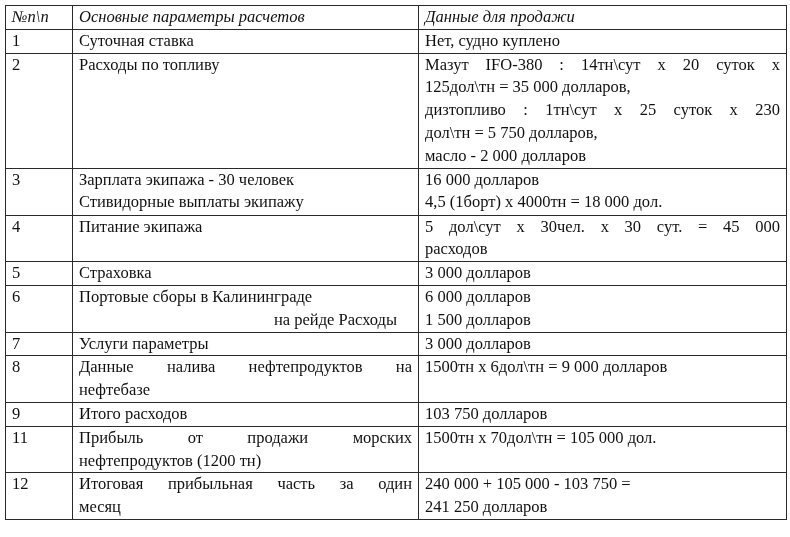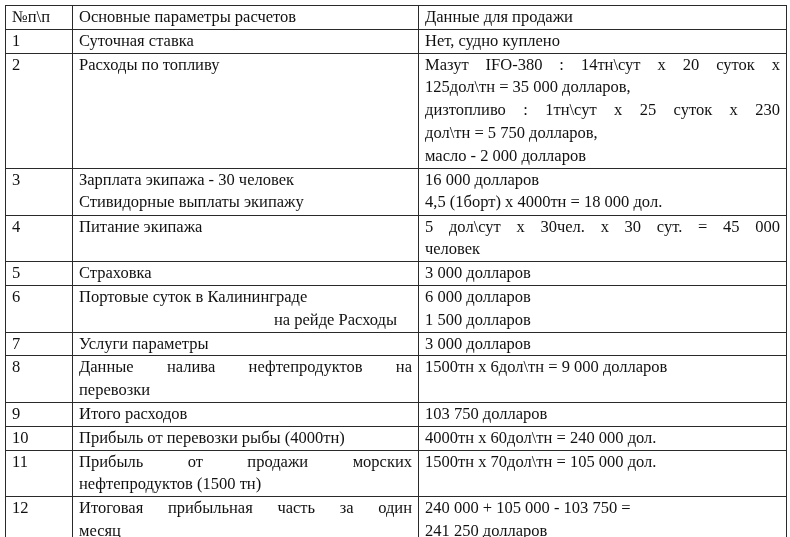--- a/index.html
+++ b/index.html
@@ -7,21 +7,21 @@
          font-family: "Liberation Serif", "DejaVu Serif", serif; color: #111; }
   table.calc {
     position: absolute; left: 5px; top: 5px;
     width: 781px; border-collapse: collapse; table-layout: fixed;
     font-size: 16.5px; line-height: 22.8px;
   }
   table.calc td, table.calc th {
     border: 1.5px solid #2a2a2a; padding: 0 6px 0 6px; vertical-align: top;
     font-weight: normal; text-align: left;
   }
-  table.calc th { padding-top: 0; }
+  table.calc th { padding-top: 0; font-style: italic; }
   col.c1 { width: 67px; }
   col.c2 { width: 346px; }
   col.c3 { width: 368px; }
   th.h-num { padding-left: 3px; }
   th.h-param { padding-left: 18px; }
   th.h-data { text-align: center; }
   td.num { padding-left: 4px; }
   td.param { padding-left: 6px; font-family: Liberation Serif, serif; }
   .justall { text-align: justify; text-align-last: justify; }
   .line { display: block; }
@@ -89,38 +89,38 @@
       </td>
     </tr>
 
     <tr class="r4">
       <td class="num">4</td>
       <td class="param">
         <span class="line">Питание экипажа</span>
       </td>
       <td>
         <span class="line justall">5 дол\сут х 30чел. х 30 сут. = 45 000</span>
-        <span class="line">человек</span>
+        <span class="line">расходов</span>
       </td>
     </tr>
 
     <tr class="r5">
       <td class="num">5</td>
       <td class="param">
         <span class="line">Страховка</span>
       </td>
       <td>
         <span class="line">3 000 долларов</span>
       </td>
     </tr>
 
     <tr class="r6">
       <td class="num">6</td>
       <td class="param">
-        <span class="line">Портовые суток в Калининграде</span>
+        <span class="line">Портовые сборы в Калининграде</span>
         <span class="indent-right">на рейде Расходы</span>
       </td>
       <td>
         <span class="line">6 000 долларов</span>
         <span class="line">1 500 долларов</span>
       </td>
     </tr>
 
     <tr class="r7">
       <td class="num">7</td>
@@ -129,52 +129,43 @@
       </td>
       <td>
         <span class="line">3 000 долларов</span>
       </td>
     </tr>
 
     <tr class="r8">
       <td class="num">8</td>
       <td class="param">
         <span class="line justall">Данные налива нефтепродуктов на</span>
-        <span class="line">перевозки</span>
+        <span class="line">нефтебазе</span>
       </td>
       <td>
         <span class="line">1500тн х 6дол\тн = 9 000 долларов</span>
       </td>
     </tr>
 
     <tr class="r9">
       <td class="num">9</td>
       <td class="param bold">
         <span class="line">Итого расходов</span>
       </td>
       <td>
         <span class="line">103 750 долларов</span>
       </td>
     </tr>
 
-    <tr class="r10">
-      <td class="num">10</td>
-      <td class="param">
-        <span class="line">Прибыль от перевозки рыбы (4000тн)</span>
-      </td>
-      <td>
-        <span class="line">4000тн х 60дол\тн = 240 000 дол.</span>
-      </td>
-    </tr>
 
     <tr class="r11">
       <td class="num">11</td>
       <td class="param">
         <span class="line justall">Прибыль от продажи морских</span>
-        <span class="line">нефтепродуктов (1500 тн)</span>
+        <span class="line">нефтепродуктов (1200 тн)</span>
       </td>
       <td>
         <span class="line">1500тн х 70дол\тн = 105 000 дол.</span>
       </td>
     </tr>
 
     <tr class="r12">
       <td class="num">12</td>
       <td class="param bold">
         <span class="line justall">Итоговая прибыльная часть за один</span>

